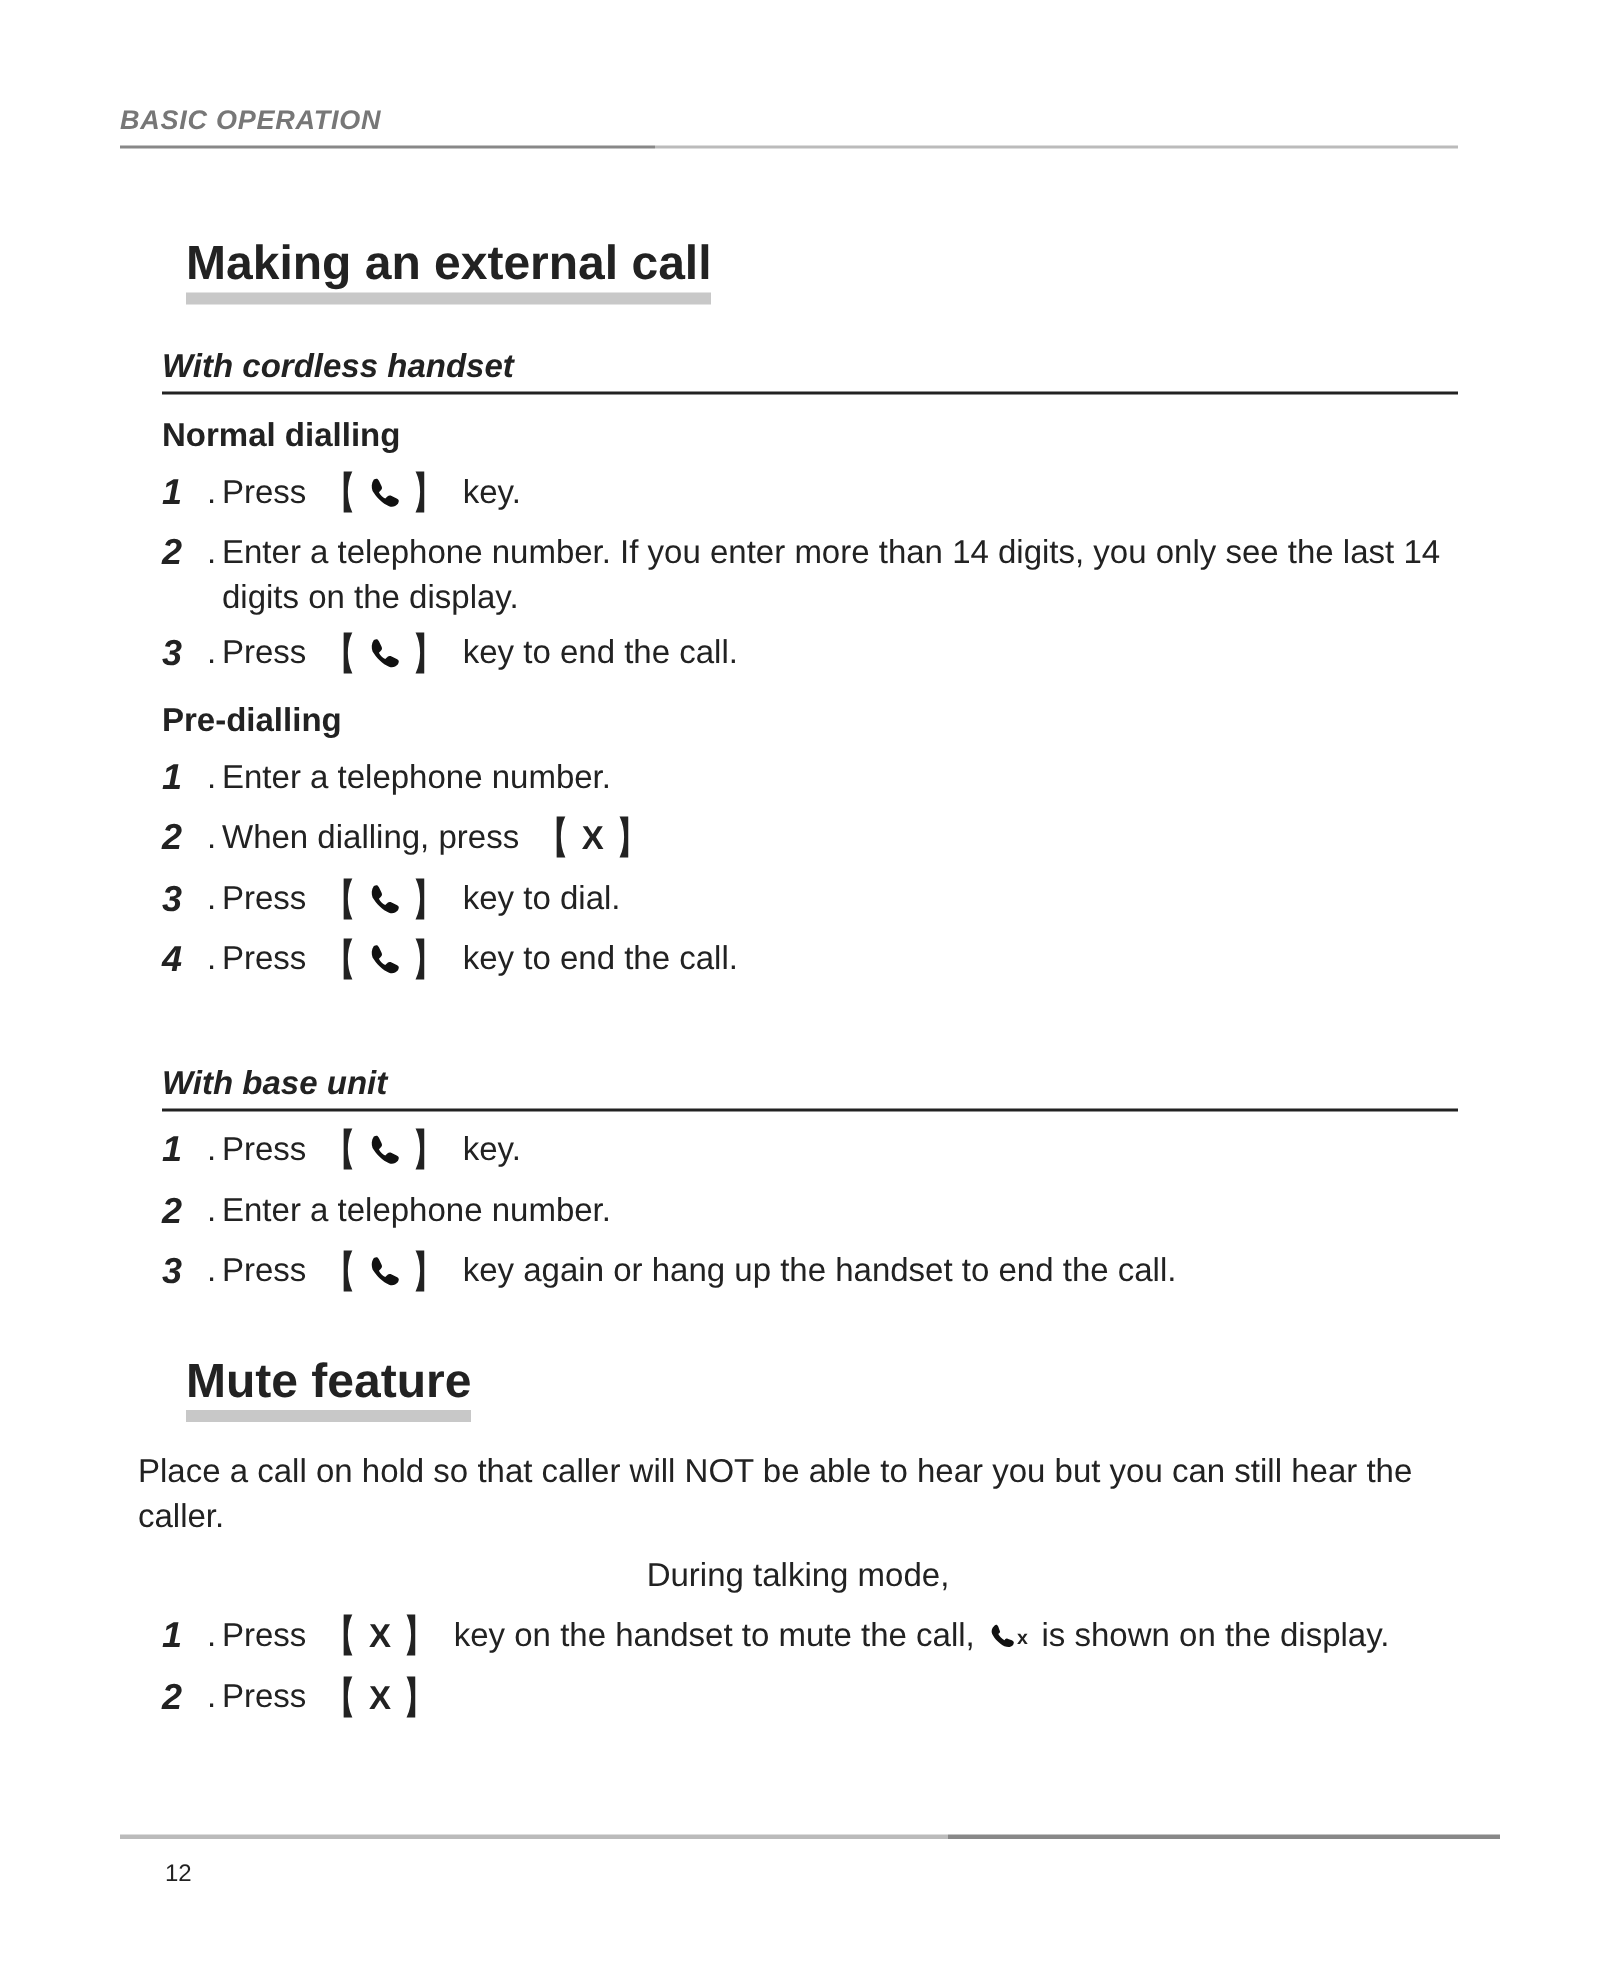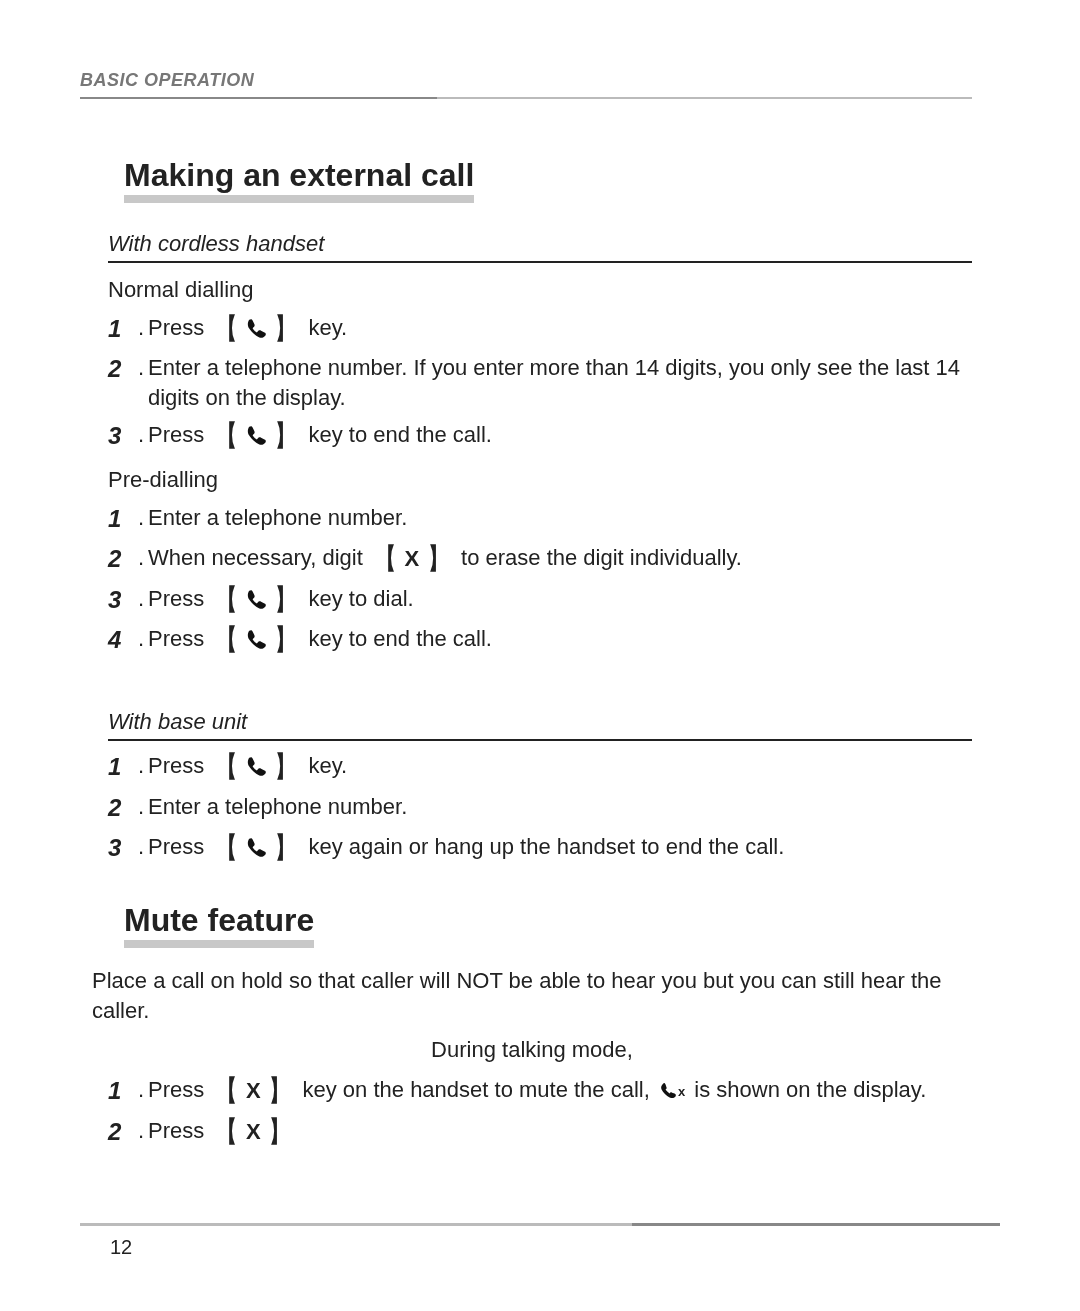--- a/index.html
+++ b/index.html
@@ -39,26 +39,26 @@
     margin-left: 44px;
   }
   .h2-wrap {
     margin-top: 28px;
     border-bottom: 2px solid #222;
     padding-bottom: 4px;
     margin-left: 28px;
   }
   .h2 {
     font-size: 22px;
-    font-weight: normal;
+    font-weight: bold;
     font-style: italic;
   }
   .h3 {
     font-size: 22px;
-    font-weight: normal;
+    font-weight: bold;
     margin-top: 14px;
     margin-left: 28px;
   }
   .steps {
     margin-top: 10px;
     margin-left: 28px;
   }
   .step {
     display: flex;
     align-items: flex-start;
@@ -142,21 +142,21 @@
     left: 80px;
     right: 80px;
     bottom: 85px;
     height: 3px;
     background: linear-gradient(to right, #bbb 0%, #bbb 60%, #888 60%, #888 100%);
   }
   .page-number {
     position: absolute;
     left: 110px;
     bottom: 52px;
-    font-size: 20px;
+    font-size: 16px;
   }
 </style>
 </head>
 <body>
 
 <svg width="0" height="0" style="position:absolute">
   <defs>
     <g id="phone-icon">
       <path d="M5 2 C7 1 8 1 9 3 L11 7 C12 9 11 10 10 11 L9 12 C10 14 12 16 14 17 L15 16 C16 15 17 14 19 15 L23 17 C25 18 25 19 24 21 C22 23 20 24 17 23 C12 21 7 16 4 11 C3 8 3 5 5 2 Z" fill="#111"></path>
     </g>
@@ -226,27 +226,26 @@
   <div class="steps">
     <div class="step">
       <div class="step-num">1</div>
         <div class="step-dot">.</div>
       <div class="step-body">Enter a telephone number.</div>
     </div>
     <div class="step">
       <div class="step-num">2</div>
         <div class="step-dot">.</div>
       <div class="step-body">
-        <span>When necessary, digit</span>
+        <span>When dialling, press</span>
         <span class="key">
           <span class="br">【</span>
             <span class="xletter">X</span>
             <span class="br">】</span>
         </span>
-        <span>to erase the digit individually.</span>
       </div>
     </div>
     <div class="step">
       <div class="step-num">3</div>
         <div class="step-dot">.</div>
       <div class="step-body">
         <span>Press</span>
         <span class="key">
           <span class="br">【</span>
             <span class="glyph">

